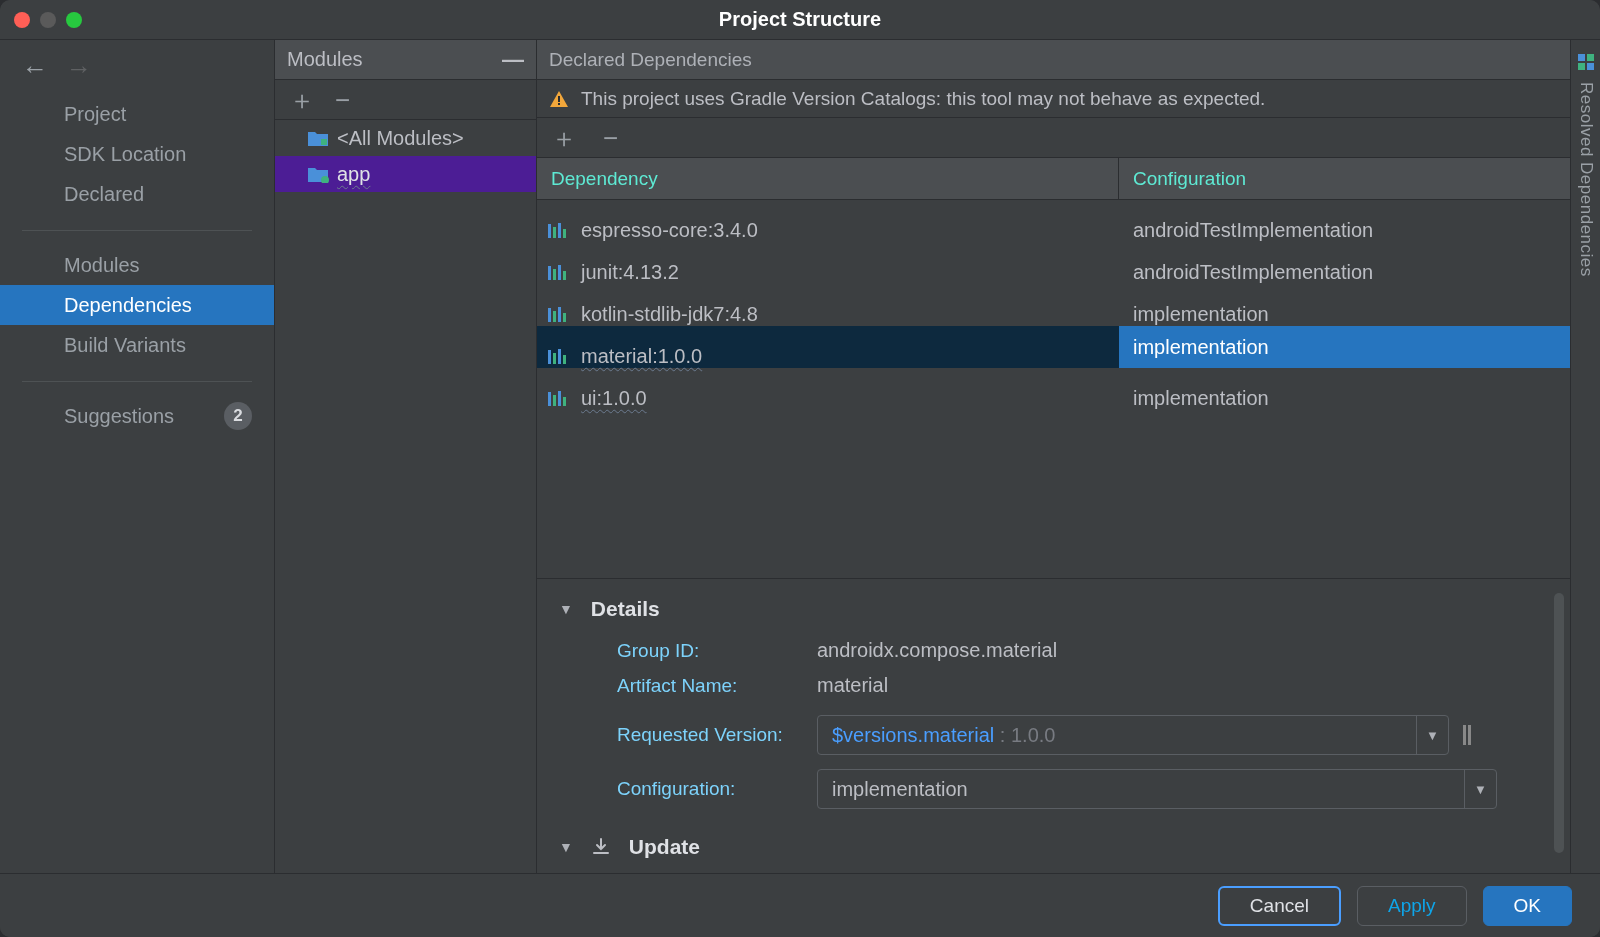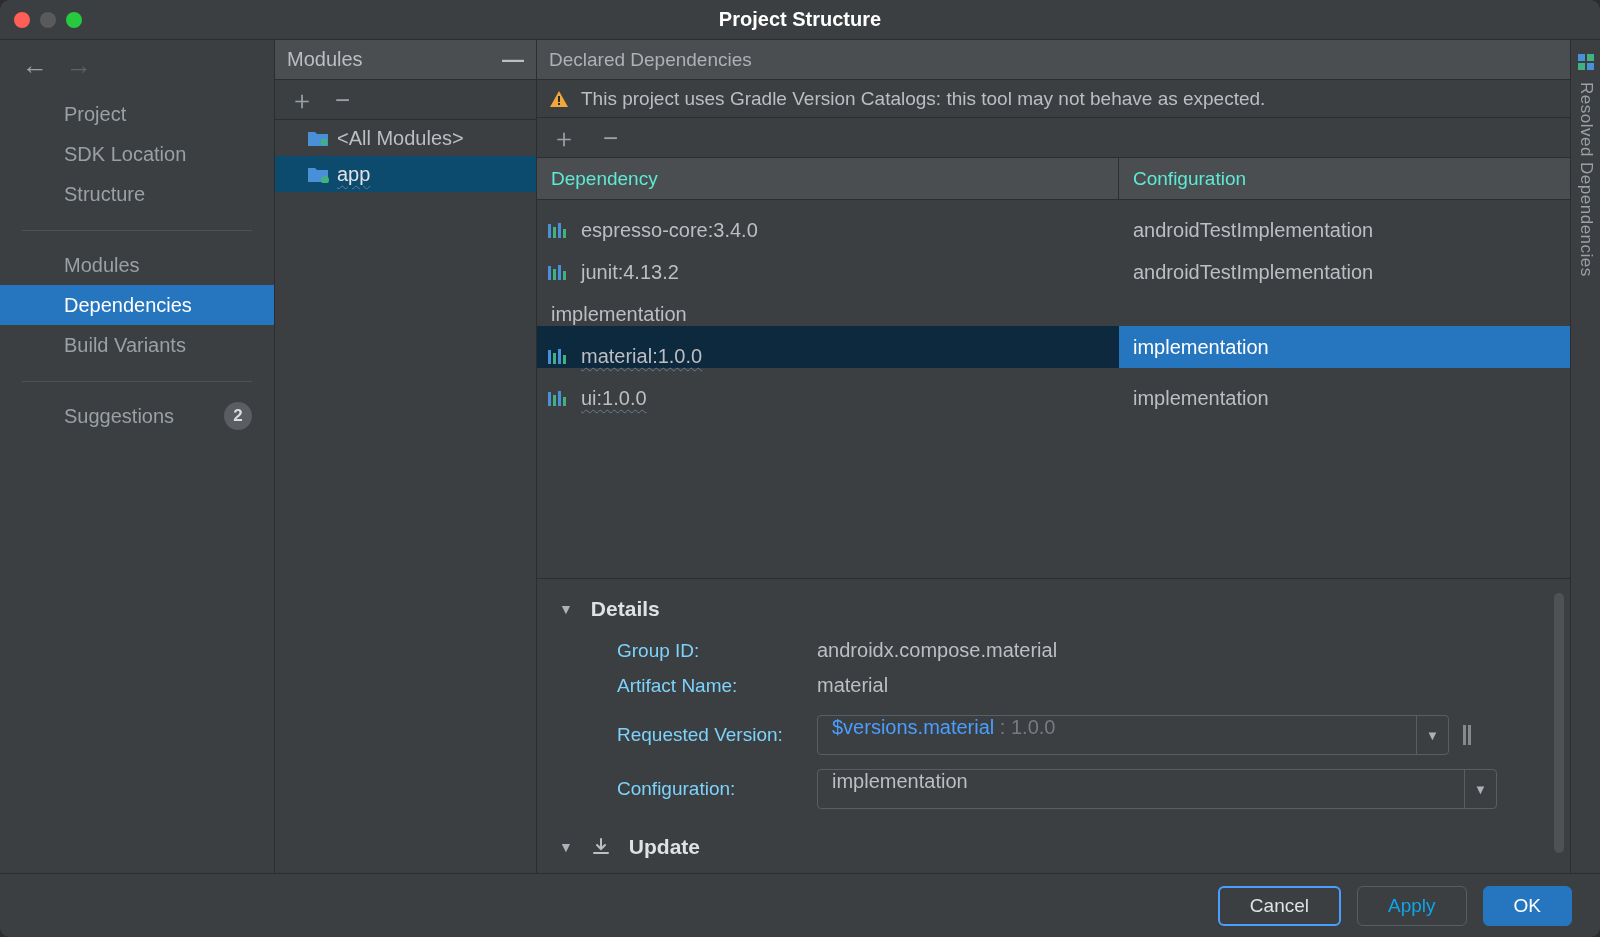--- a/index.html
+++ b/index.html
@@ -32,21 +32,21 @@
 
   
   .modules-col { width: 262px; background: #3c3f41; border-right: 1px solid #2b2d30; display: flex; flex-direction: column; }
   .modules-header { height: 40px; background: #4b4e51; border-bottom: 1px solid #2b2d30; display: flex; align-items: center; padding: 0 12px; color: #bcbec4; font-size: 20px; }
   .min-icon { margin-left: auto; color: #bcbec4; font-size: 22px; font-weight: 700; }
   .modules-tools { height: 40px; display: flex; align-items: center; padding-left: 14px; gap: 20px; border-bottom: 1px solid #2b2d30; }
   .tool-btn { color: #9aa0a6; font-size: 26px; line-height: 1; cursor: pointer; }
   .modules-tree { flex: 1; padding-top: 0; }
   .tree-row { height: 36px; display: flex; align-items: center; padding-left: 32px; color: #bcbec4; font-size: 20px; gap: 8px; cursor: pointer; }
   .tree-row.indent { padding-left: 32px; }
-  .tree-row.selected { background: #0c4a6e; color: #dfe1e5; }
+  .tree-row.selected { background: #4c1d95; color: #dfe1e5; }
   .folder-icon { width: 22px; height: 18px; display: inline-flex; align-items: center; justify-content: center; }
   .folder-icon svg { width: 22px; height: 18px; }
 
   
   .main-col { flex: 1; display: flex; flex-direction: column; min-width: 0; }
   .declared-header { height: 40px; background: #4b4e51; border-bottom: 1px solid #2b2d30; display: flex; align-items: center; padding-left: 12px; color: #aeb1b7; font-size: 19px; }
   .warning-bar { height: 38px; background: #3c3f41; display: flex; align-items: center; padding-left: 12px; gap: 12px; color: #bcbec4; font-size: 19px; border-bottom: 1px solid #2b2d30; }
   .warn-icon { width: 20px; height: 20px; }
   .deps-tools { height: 40px; display: flex; align-items: center; padding-left: 14px; gap: 26px; border-bottom: 1px solid #2b2d30; background: #3c3f41; }
   .table-header { height: 42px; display: flex; align-items: stretch; background: #4b4e51; border-bottom: 1px solid #2b2d30; }
@@ -65,21 +65,21 @@
   .underline-wavy { text-decoration: underline wavy #6b7a8f; text-decoration-thickness: 1px; text-underline-offset: 4px; }
 
   .spacer { flex: 1; }
   .details-panel { border-top: 1px solid #2b2d30; padding: 18px 28px 0 22px; background: #3c3f41; position: relative; }
   .section-row { display: flex; align-items: center; gap: 18px; margin-bottom: 18px; }
   .expander { color: #aeb1b7; font-size: 14px; }
   .section-title { color: #dfe1e5; font-size: 21px; font-weight: 600; }
   .kv { display: flex; align-items: center; margin-bottom: 12px; padding-left: 58px; }
   .kv-label { width: 200px; color: #7dd3fc; font-size: 19px; }
   .kv-value { color: #bcbec4; font-size: 20px; }
-  .combo { display: flex; height: 40px; border: 1px solid #5a5e63; border-radius: 4px; background: #3c3f41; }
+  .combo { display: flex; align-items: center; height: 40px; border: 1px solid #5a5e63; border-radius: 4px; background: #3c3f41; }
   .combo-text { flex: 1; padding: 0 14px; color: #bcbec4; font-size: 20px; }
   .combo-text .var { color: #4a9eff; }
   .combo-text .dim { color: #787b82; }
   .combo-btn { width: 32px; height: 38px; border-left: 1px solid #5a5e63; display: flex; align-items: center; justify-content: center; color: #aeb1b7; font-size: 13px; }
   .next-icon { width: 20px; display: flex; align-items: center; justify-content: center; color: #aeb1b7; margin-left: 8px; }
   .dl-icon { width: 20px; height: 20px; }
   .vscroll { position: absolute; right: 6px; top: 14px; width: 10px; height: 260px; background: #4e5254; border-radius: 5px; }
 
   .footer { height: 64px; background: #3c3f41; border-top: 1px solid #2b2d30; display: flex; align-items: center; justify-content: flex-end; padding-right: 28px; gap: 16px; }
   .btn { height: 40px; padding: 0 30px; border-radius: 6px; font-size: 19px; display: flex; align-items: center; justify-content: center; cursor: pointer; }
@@ -114,21 +114,21 @@
         <span class="arrow disabled">→</span>
       </div>
       <div class="nav-list">
         <div class="nav-item">
             <span>Project</span>
           </div>
         <div class="nav-item">
             <span>SDK Location</span>
           </div>
         <div class="nav-item">
-            <span>Structure</span>
+            <span>Declared</span>
           </div>
         <div class="nav-sep"></div>
         <div class="nav-item">
             <span>Modules</span>
           </div>
         <div class="nav-item selected">
             <span>Dependencies</span>
           </div>
         <div class="nav-item">
             <span>Build Variants</span>
@@ -224,20 +224,31 @@
                   <rect x="16" y="7" width="3" height="9" fill="#3fb27f"></rect>
                 </svg>
               </span>
               <span>junit:4.13.2</span>
             </div>
           <div class="dep-cell conf">
               <span>androidTestImplementation</span>
             </div>
         </div>
         <div class="dep-row">
+          <div class="dep-cell name">
+              <span class="lib-icon">
+                <svg viewBox="0 0 22 18">
+                  <rect x="1" y="2" width="3" height="14" fill="#4a90d9"></rect>
+                  <rect x="6" y="5" width="3" height="11" fill="#3fb27f"></rect>
+                  <rect x="11" y="1" width="3" height="15" fill="#4a90d9"></rect>
+                  <rect x="16" y="7" width="3" height="9" fill="#3fb27f"></rect>
+                </svg>
+              </span>
+              <span>kotlin-stdlib-jdk7:4.8</span>
+            </div>
           <div class="dep-cell conf">
               <span>implementation</span>
             </div>
         </div>
         <div class="dep-row selected">
           <div class="dep-cell name">
               <span class="lib-icon">
                 <svg viewBox="0 0 22 18">
                   <rect x="1" y="2" width="3" height="14" fill="#4a90d9"></rect>
                   <rect x="6" y="5" width="3" height="11" fill="#3fb27f"></rect>

